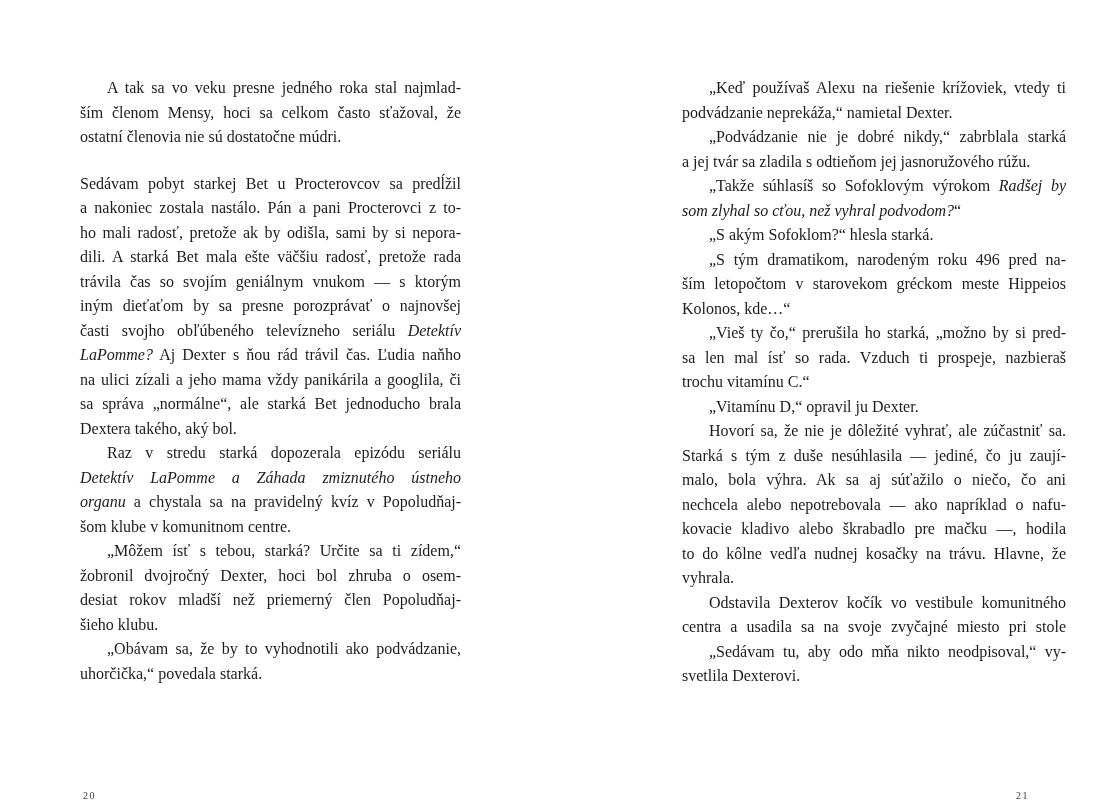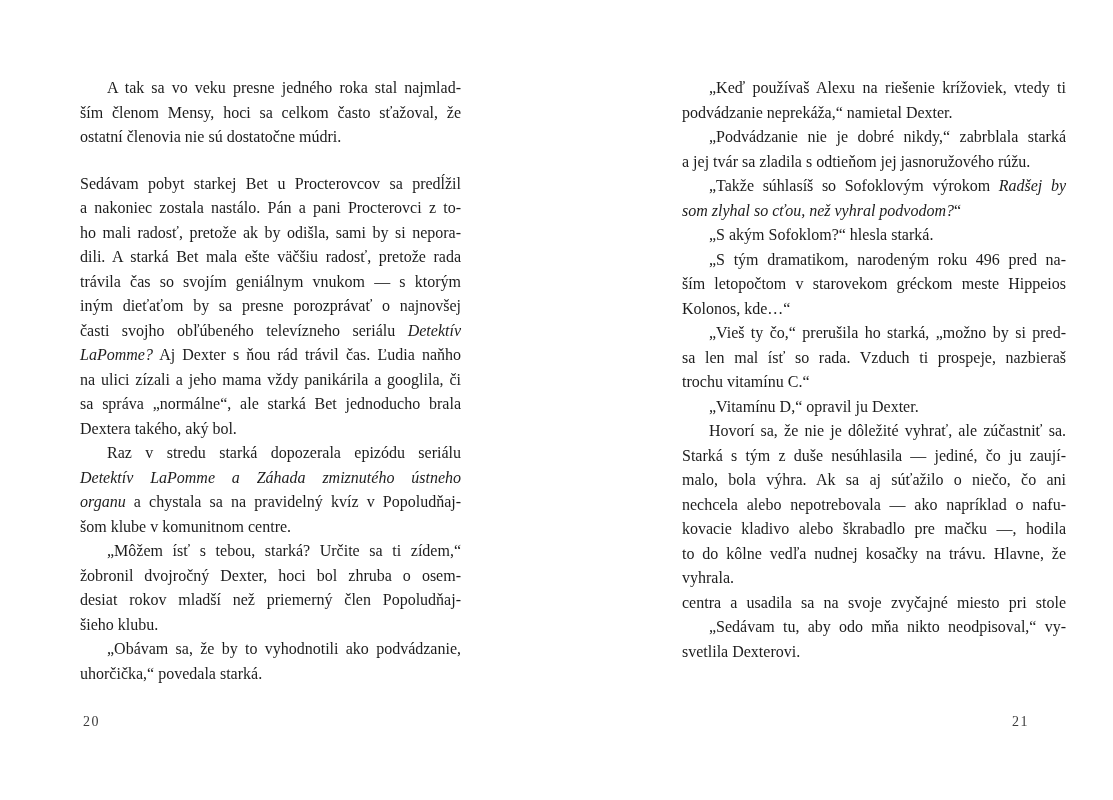--- a/index.html
+++ b/index.html
@@ -36,22 +36,22 @@
     white-space: normal;
     font-family: Liberation Serif, serif;
   }
   .line.end { text-align-last: left; }
   .line.indent { padding-left: 27px; }
   .line.gap { margin-top: 22px; }
   .line em { font-style: italic; }
 
   .page-number {
     position: absolute;
-    top: 714px;
-    font-size: 14px;
+    top: 790px;
+    font-size: 10px;
     letter-spacing: 1.5px;
     color: #3c3c3c;
   }
   .page-number.left  { left: 83px; }
   .page-number.right { left: 645px; width: 384px; text-align: right; }
 </style>
 </head>
 <body>
 
 <div class="spread">
@@ -97,20 +97,21 @@
       <div class="line"><span>sa len mal ísť so rada. Vzduch ti prospeje, nazbieraš</span></div>
       <div class="line end"><span>trochu vitamínu C.“</span></div>
       <div class="line indent end"><span>„Vitamínu D,“ opravil ju Dexter.</span></div>
       <div class="line indent"><span>Hovorí sa, že nie je dôležité vyhrať, ale zúčastniť sa.</span></div>
       <div class="line"><span>Starká s tým z duše nesúhlasila — jediné, čo ju zaují-</span></div>
       <div class="line"><span>malo, bola výhra. Ak sa aj súťažilo o niečo, čo ani</span></div>
       <div class="line"><span>nechcela alebo nepotrebovala — ako napríklad o nafu-</span></div>
       <div class="line"><span>kovacie kladivo alebo škrabadlo pre mačku —, hodila</span></div>
       <div class="line"><span>to do kôlne vedľa nudnej kosačky na trávu. Hlavne, že</span></div>
       <div class="line end"><span>vyhrala.</span></div>
+      <div class="line indent"><span>Odstavila Dexterov kočík vo vestibule komunitného</span></div>
       <div class="line"><span>centra a usadila sa na svoje zvyčajné miesto pri stole</span></div>
       <div class="line indent"><span>„Sedávam tu, aby odo mňa nikto neodpisoval,“ vy-</span></div>
       <div class="line end"><span>svetlila Dexterovi.</span></div>
     </div>
 
   <div class="page-number left">20</div>
 
   <div class="page-number right">21</div>
 </div>
 

